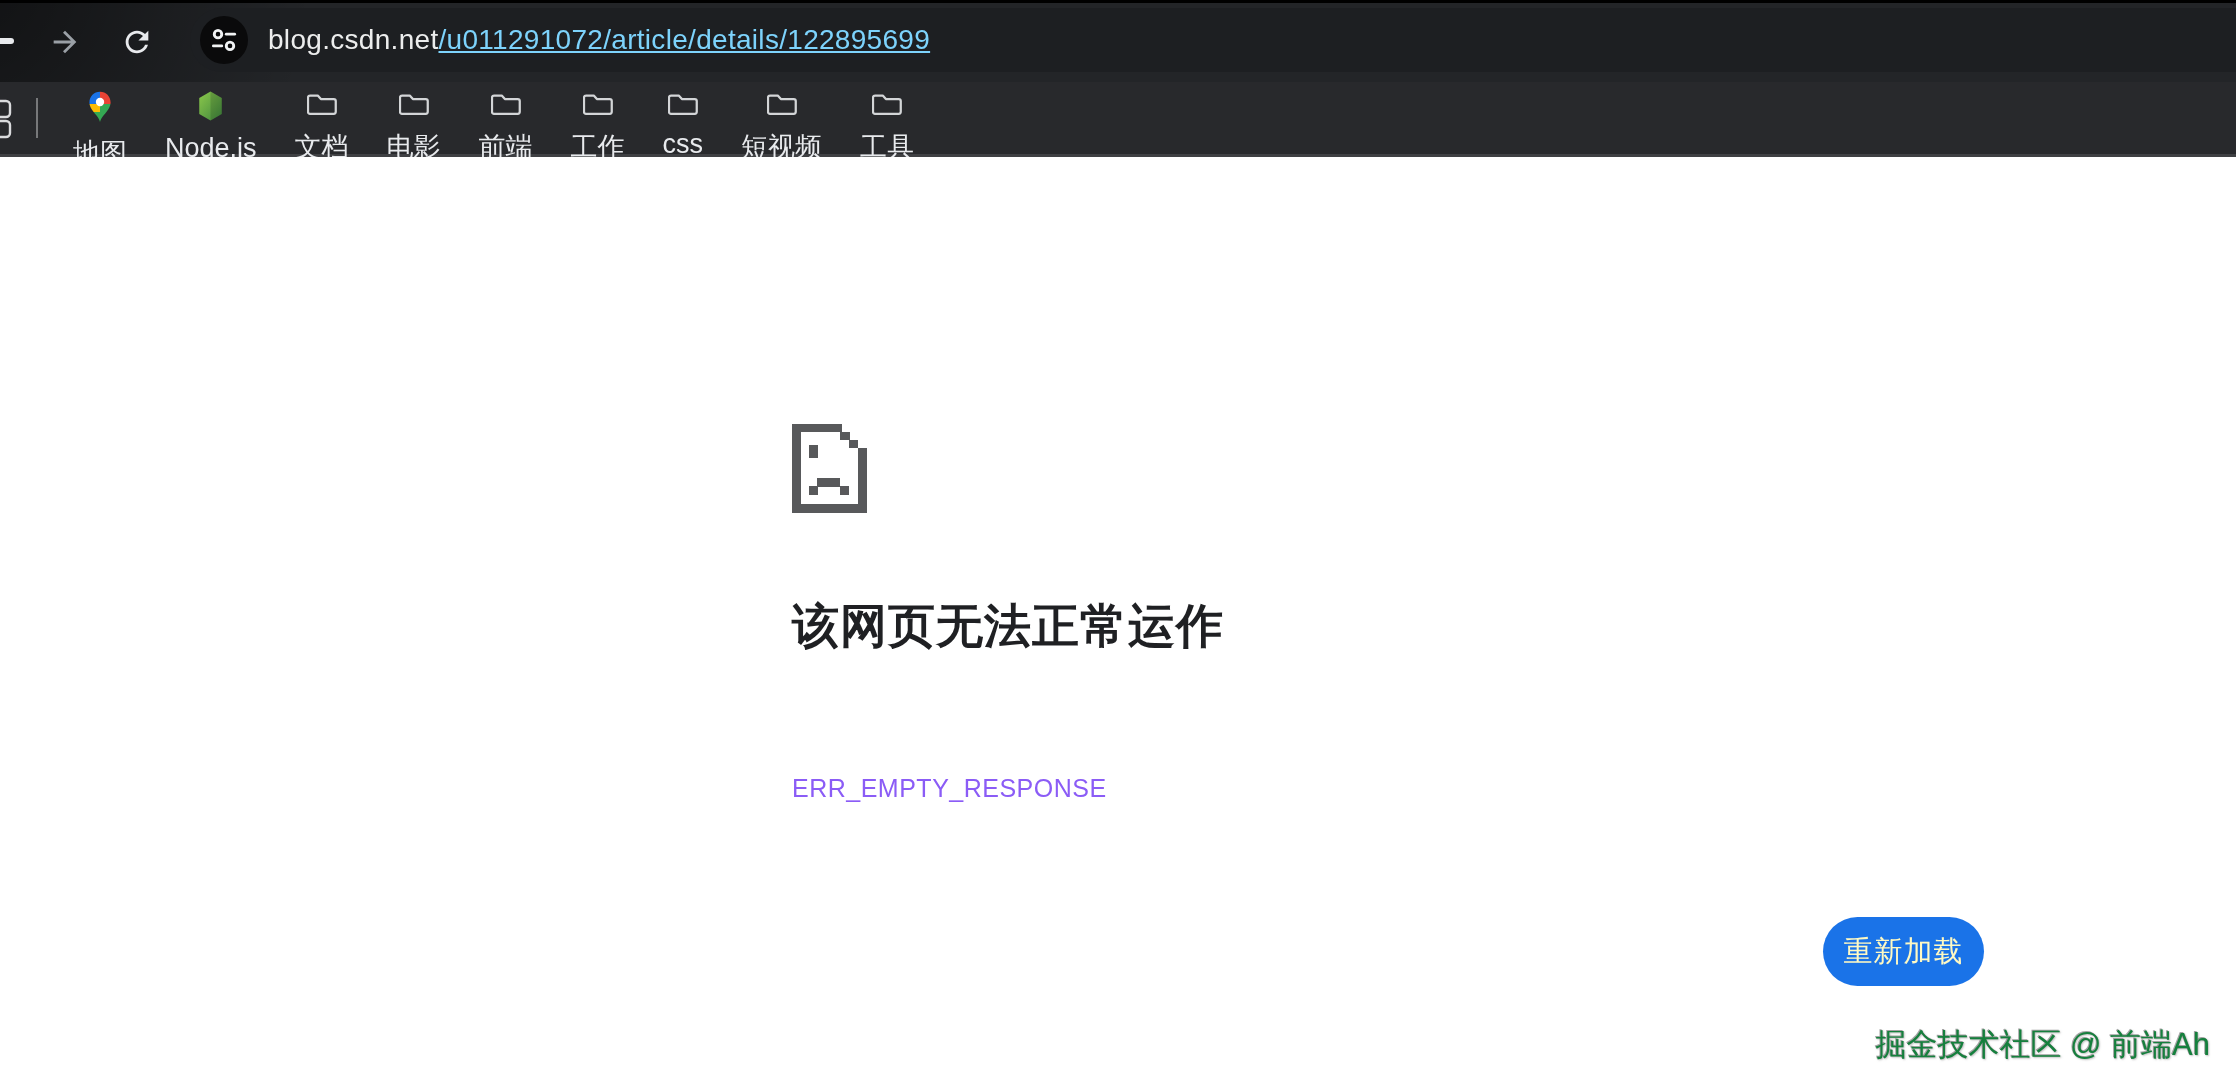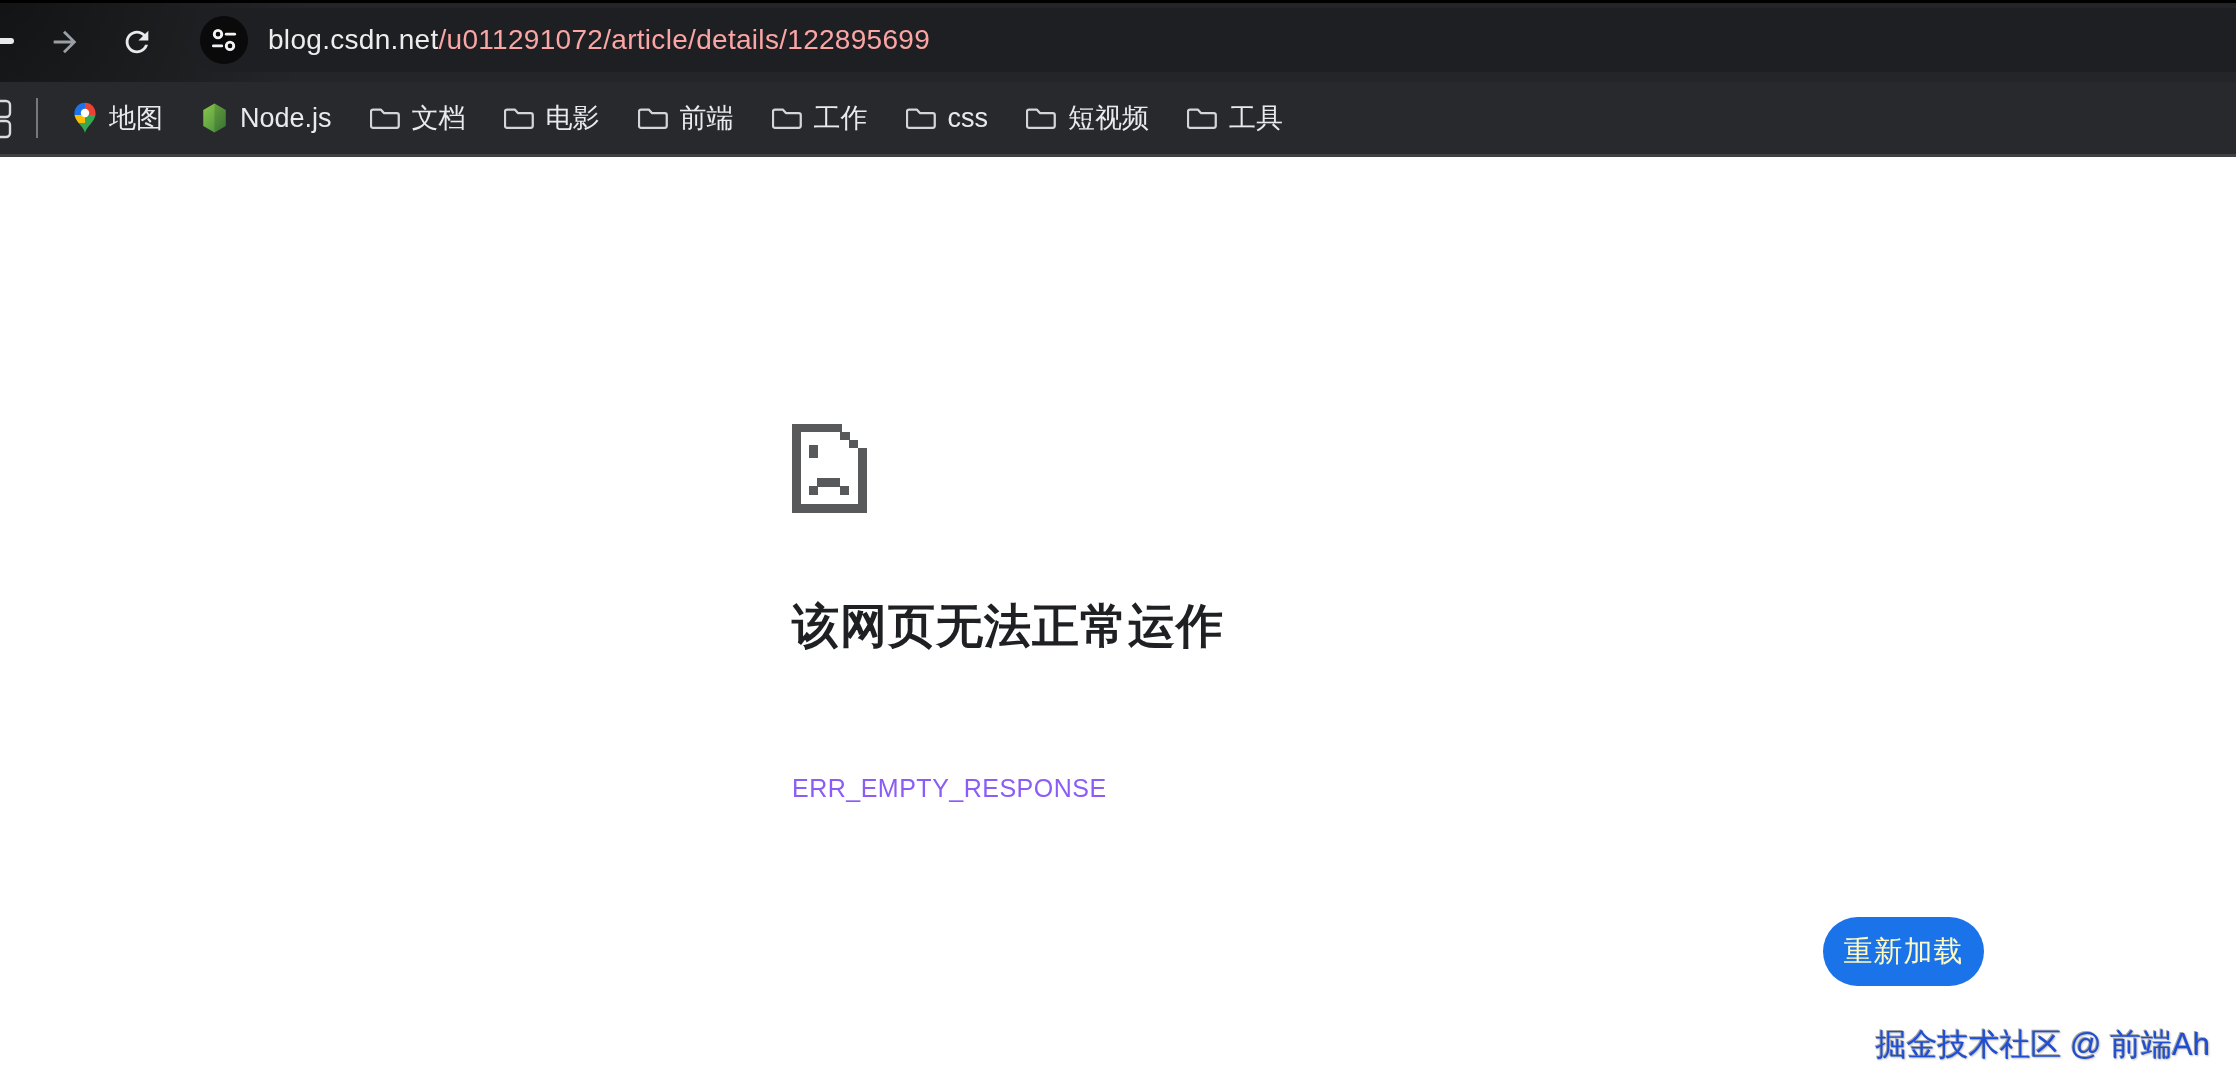--- a/index.html
+++ b/index.html
@@ -36,32 +36,32 @@
   .tune-btn{
     position:absolute;left:10px;top:8px;width:48px;height:48px;border-radius:50%;
     background:#0a0a0b;display:flex;align-items:center;justify-content:center;cursor:pointer;
   }
   .tune-btn svg{width:30px;height:30px;}
   .url-text{
     position:absolute;left:78px;top:0;height:64px;line-height:64px;
     font-size:28px;letter-spacing:0.3px;white-space:nowrap;
   }
   .url-domain{color:#eceded;}
-  .url-path{color:#fca5a5;}
+  .url-path{color:#7dd3fc;text-decoration:underline;}
   
   .bookmarks-bar{
     position:absolute;left:0;top:82px;width:100%;height:72px;
     background:#28292c;border-bottom:3px solid #3f4043;
   }
   .grid-partial{position:absolute;left:-10px;top:17px;cursor:pointer;}
   .bm-divider{position:absolute;left:36px;top:16px;width:2px;height:40px;background:#77787a;}
   .bm-items{position:absolute;left:54px;top:0;height:100%;display:flex;align-items:center;}
   .bm{
     display:flex;align-items:center;gap:12px;padding:0 19px;height:54px;
-    border-radius:10px;cursor:pointer;white-space:nowrap;
+    border-radius:10px;cursor:pointer;white-space:nowrap;flex-direction:column;
   }
   .bm-label{font-size:27px;color:#e8eaed;}
   .bm-ic{display:flex;align-items:center;justify-content:center;}
   
   .page{position:absolute;left:0;top:157px;width:100%;height:919px;background:#fff;}
   .sad-file{position:absolute;left:792px;top:267px;}
   .err-title{
     position:absolute;left:792px;top:438px;
     font-size:47px;font-weight:700;color:#1f2023;letter-spacing:1px;white-space:nowrap;
   }
@@ -75,21 +75,21 @@
     font-size:25px;color:#8b5cf6;letter-spacing:0.5px;white-space:nowrap;
   }
   .reload-btn{
     position:absolute;left:1823px;top:760px;width:161px;height:69px;
     background:#1a73e8;border:none;border-radius:35px;
     color:#fef9c3;font-size:29px;font-weight:500;letter-spacing:1px;
     font-family:inherit;display:flex;align-items:center;justify-content:center;cursor:pointer;
   }
   .watermark{
     position:absolute;right:26px;top:867px;
-    font-size:31px;color:#1d4ed8;white-space:nowrap;
+    font-size:31px;color:#15803d;white-space:nowrap;
     text-shadow:-1px -1px 0 rgba(120,120,120,0.65), 1px 1px 2px rgba(140,140,140,0.55), 0 0 1px rgba(110,110,110,0.5);
   }
 </style>
 </head>
 <body>
 
 <div class="top-line"></div>
 
 <div class="toolbar">
   <div class="back-remnant"></div>

